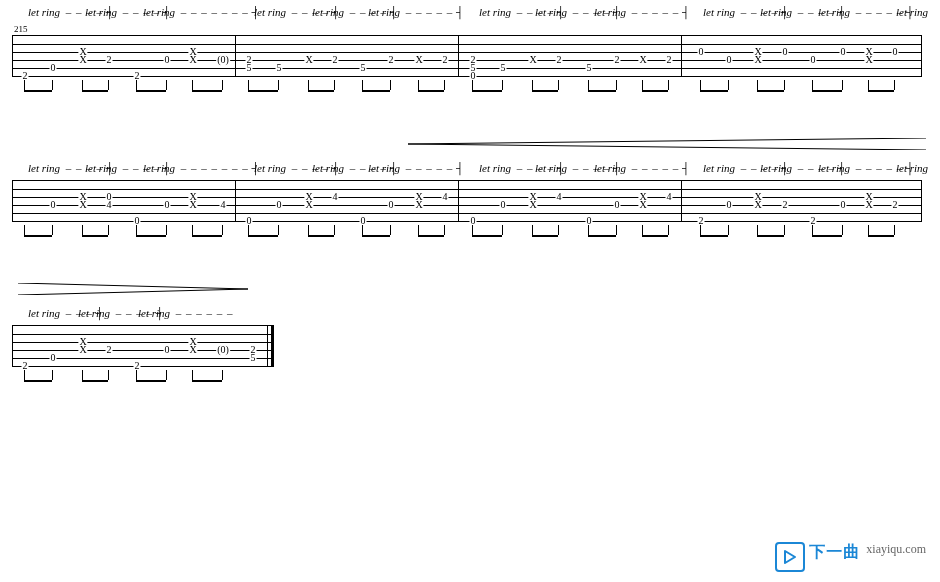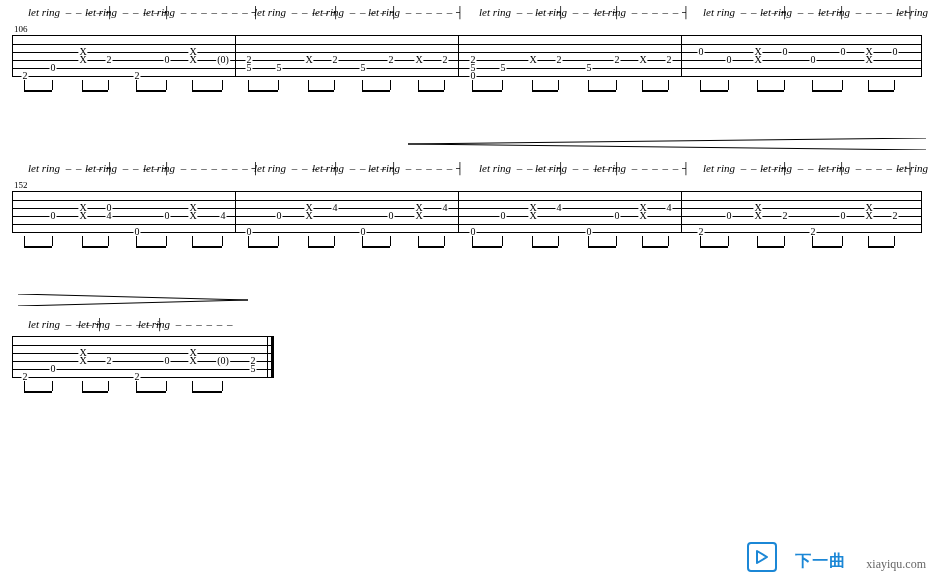--- a/index.html
+++ b/index.html
@@ -13,21 +13,21 @@
 .staff{position:relative;border:1px solid #000;border-left:1px solid #000;border-right:1px solid #000;height:40px}
 .staff .hline{position:absolute;left:0;right:0;height:0;border-top:1px solid #000}
 .staff .barline{position:absolute;top:0;bottom:0;width:0;border-left:1px solid #000}
 .staff .heavybar{position:absolute;top:-1px;bottom:-1px;right:-1px;width:0;border-left:3px solid #000}
 .note{position:absolute;font-style:normal;font-size:10px;background:#fff;padding:0 1px;line-height:8px;transform:translate(-50%,-50%)}
 .rhythm-row{position:relative;height:16px;margin-top:3px;margin-left:0}
 .stem{position:absolute;top:0;width:0;border-left:1px solid #000;height:10px}
 .beam{position:absolute;top:10px;height:0;border-top:2px solid #000}
 .hairpin{position:relative;height:18px;margin-bottom:6px;margin-left:6px}
 .hairpin svg{position:absolute}
-.footer{position:absolute;right:14px;bottom:10px;display:flex;align-items:flex-end;gap:18px;font-style:normal}
+.footer{position:absolute;right:14px;bottom:10px;display:flex;align-items:flex-start;gap:4px;font-style:normal}
 .footer .logo{width:26px;height:26px;border:2px solid #1b87d6;border-radius:4px;display:flex;align-items:center;justify-content:center;color:#1b87d6}
 .footer .brand-cn{font-family:"Microsoft YaHei","PingFang SC",sans-serif;font-size:16px;font-weight:700;color:#1b87d6;letter-spacing:1px}
 .footer .brand-en{font-size:12px;color:#666;margin-left:2px}
 </style>
 </head>
 <body>
 
 <div class="page">
   <div id="systems-mount">
       <div class="system">
@@ -39,21 +39,21 @@
           <span class="lr" style="left: 294px;"><i>let ring</i><span class="dash"> – – – –</span><span class="bar" style="font-style: normal;">┤</span></span>
           <span class="lr" style="left: 350px;"><i>let ring</i><span class="dash"> – – – – –</span><span class="bar" style="font-style: normal;">┤</span></span>
           <span class="lr" style="left: 461px;"><i>let ring</i><span class="dash"> – – – –</span><span class="bar" style="font-style: normal;">┤</span></span>
           <span class="lr" style="left: 517px;"><i>let ring</i><span class="dash"> – – – –</span><span class="bar" style="font-style: normal;">┤</span></span>
           <span class="lr" style="left: 576px;"><i>let ring</i><span class="dash"> – – – – –</span><span class="bar" style="font-style: normal;">┤</span></span>
           <span class="lr" style="left: 685px;"><i>let ring</i><span class="dash"> – – – –</span><span class="bar" style="font-style: normal;">┤</span></span>
           <span class="lr" style="left: 742px;"><i>let ring</i><span class="dash"> – – – –</span><span class="bar" style="font-style: normal;">┤</span></span>
           <span class="lr" style="left: 800px;"><i>let ring</i><span class="dash"> – – – – –</span><span class="bar" style="font-style: normal;">┤</span></span>
           <span class="lr" style="left: 878px;"><i>let ring</i><span class="dash"> </span></span>
         </div>
-        <div class="measnum">106</div>
+        <div class="measnum">215</div>
         <div class="staff" style="width: 908px;">
           <div class="hline" style="top: 8px;"></div>
           <div class="hline" style="top: 16px;"></div>
           <div class="hline" style="top: 24px;"></div>
           <div class="hline" style="top: 32px;"></div>
           <div class="barline" style="left: 24.5%;"></div>
           <div class="barline" style="left: 49%;"></div>
           <div class="barline" style="left: 73.6%;"></div>
           <span class="note" style="left: 70px; top: 16px;">X</span>
           <span class="note" style="left: 180px; top: 16px;">X</span>
@@ -160,21 +160,20 @@
           <span class="lr" style="left: 294px;"><i>let ring</i><span class="dash"> – – – –</span><span class="bar" style="font-style: normal;">┤</span></span>
           <span class="lr" style="left: 350px;"><i>let ring</i><span class="dash"> – – – – –</span><span class="bar" style="font-style: normal;">┤</span></span>
           <span class="lr" style="left: 461px;"><i>let ring</i><span class="dash"> – – – –</span><span class="bar" style="font-style: normal;">┤</span></span>
           <span class="lr" style="left: 517px;"><i>let ring</i><span class="dash"> – – – –</span><span class="bar" style="font-style: normal;">┤</span></span>
           <span class="lr" style="left: 576px;"><i>let ring</i><span class="dash"> – – – – –</span><span class="bar" style="font-style: normal;">┤</span></span>
           <span class="lr" style="left: 685px;"><i>let ring</i><span class="dash"> – – – –</span><span class="bar" style="font-style: normal;">┤</span></span>
           <span class="lr" style="left: 742px;"><i>let ring</i><span class="dash"> – – – –</span><span class="bar" style="font-style: normal;">┤</span></span>
           <span class="lr" style="left: 800px;"><i>let ring</i><span class="dash"> – – – – –</span><span class="bar" style="font-style: normal;">┤</span></span>
           <span class="lr" style="left: 878px;"><i>let ring</i><span class="dash"> </span></span>
         </div>
-        <div class="measnum">152</div>
         <div class="staff" style="width: 908px;">
           <div class="hline" style="top: 8px;"></div>
           <div class="hline" style="top: 16px;"></div>
           <div class="hline" style="top: 24px;"></div>
           <div class="hline" style="top: 32px;"></div>
           <div class="barline" style="left: 24.5%;"></div>
           <div class="barline" style="left: 49%;"></div>
           <div class="barline" style="left: 73.6%;"></div>
           <span class="note" style="left: 70px; top: 16px;">X</span>
           <span class="note" style="left: 96px; top: 16px;">0</span>

